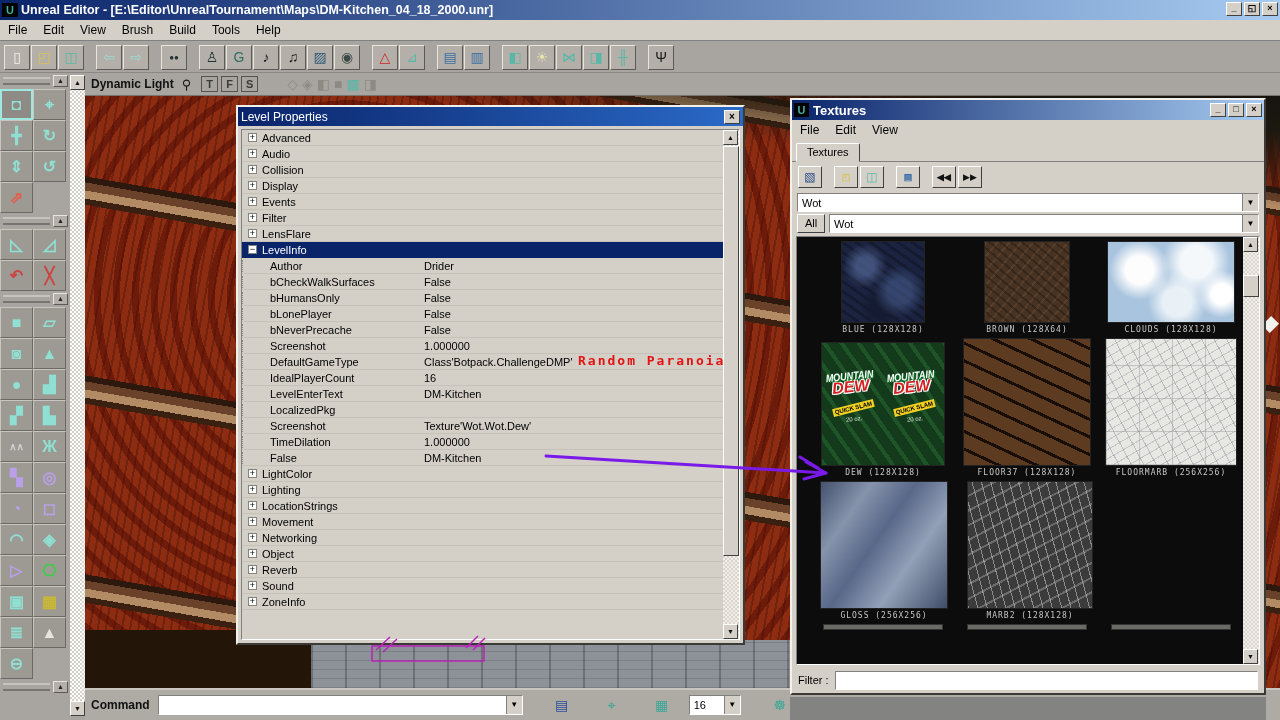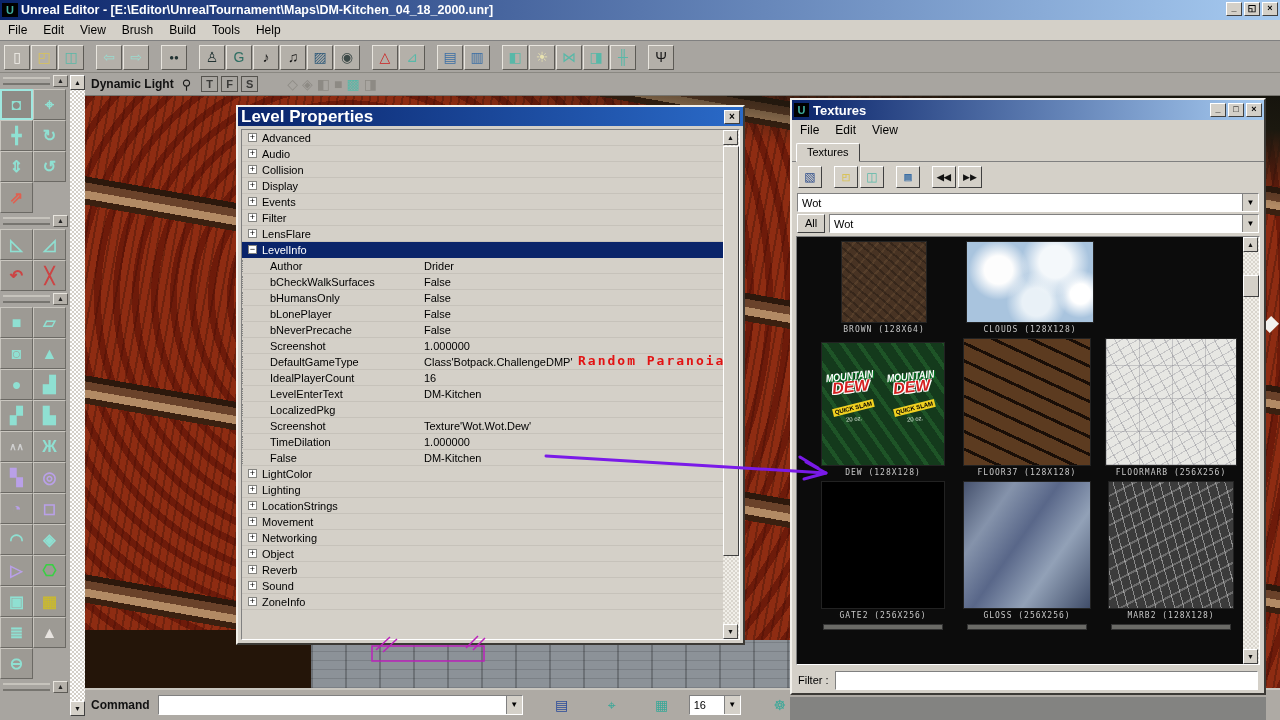--- a/index.html
+++ b/index.html
@@ -79,21 +79,21 @@
       repeating-linear-gradient(0deg, rgba(0,0,0,.12) 0 1px, rgba(0,0,0,0) 1px 9px);
   }
   .vp-flare { position:absolute; left:1180px; top:222px; width:11px; height:13px;
     background:#f2f2ee; transform:rotate(45deg); }
 
   
   .dlg { position:absolute; left:236px; top:105px; width:509px; height:540px;
     background:#d4d0c8; border:2px solid; border-color:#f2f0ea #3c3a36 #3c3a36 #f2f0ea; }
   .dlg-title { height:19px; background:linear-gradient(to right,#0a246a,#2a6ac8);
     display:flex; align-items:center; padding:0 3px; }
-  .dlg-title span { color:#fff; font-size:17px; font-weight:bold; }
+  .dlg-title span { color:#fff; font-size:12px; font-weight:normal; }
   .dlg-close { margin-left:auto; width:16px; height:14px; background:#d4d0c8;
     border:1px solid; border-color:#fff #404040 #404040 #fff; font-size:10px;
     line-height:12px; text-align:center; font-weight:bold; }
   .dlg-list { position:absolute; left:3px; top:22px; right:3px; bottom:3px;
     border:1px solid; border-color:#808080 #fff #fff #808080; background:#d4d0c8; overflow:hidden; }
   .plist { position:absolute; left:0; top:0; right:16px; bottom:0; }
   .prow { height:16px; font-size:11px; color:#000; display:flex; align-items:center;
     border-bottom:1px solid #c6c2ba; background:#d4d0c8; position:relative; }
   .prow .twig { display:inline-block; width:9px; height:9px; border:1px solid #848480;
     background:#fff; font-size:9px; line-height:7px; text-align:center; margin:0 5px 0 6px; color:#000; }
@@ -652,20 +652,24 @@
       <div class="all-btn">All</div>
       <div class="combo">
         <span class="cv">Wot</span>
         <span class="cb">▼</span>
       </div>
     </div>
     <div class="tex-grid-wrap">
       <div class="tex-grid" id="tex-grid">
           <div class="tex-row">
             <div class="tex-cell">
+              <div class="tex-img k-blue" style="width: 84px; height: 82px;"></div>
+              <div class="tex-label">BLUE (128X128)</div>
+            </div>
+            <div class="tex-cell">
               <div class="tex-img k-brown" style="width: 86px; height: 82px;"></div>
               <div class="tex-label">BROWN (128X64)</div>
             </div>
             <div class="tex-cell">
               <div class="tex-img k-clouds" style="width: 128px; height: 82px;"></div>
               <div class="tex-label">CLOUDS (128X128)</div>
             </div>
           </div>
           <div class="tex-row">
             <div class="tex-cell">
@@ -678,24 +682,20 @@
             <div class="tex-cell">
               <div class="tex-img k-floor37" style="width: 128px; height: 128px;"></div>
               <div class="tex-label">FLOOR37 (128X128)</div>
             </div>
             <div class="tex-cell">
               <div class="tex-img k-floormarb" style="width: 132px; height: 128px;"></div>
               <div class="tex-label">FLOORMARB (256X256)</div>
             </div>
           </div>
           <div class="tex-row">
-            <div class="tex-cell">
-              <div class="tex-img k-gate2" style="width: 124px; height: 128px;"></div>
-              <div class="tex-label">GATE2 (256X256)</div>
-            </div>
             <div class="tex-cell">
               <div class="tex-img k-gloss" style="width: 128px; height: 128px;"></div>
               <div class="tex-label">GLOSS (256X256)</div>
             </div>
             <div class="tex-cell">
               <div class="tex-img k-marb2" style="width: 126px; height: 128px;"></div>
               <div class="tex-label">MARB2 (128X128)</div>
             </div>
           </div>
           <div class="tex-row">

